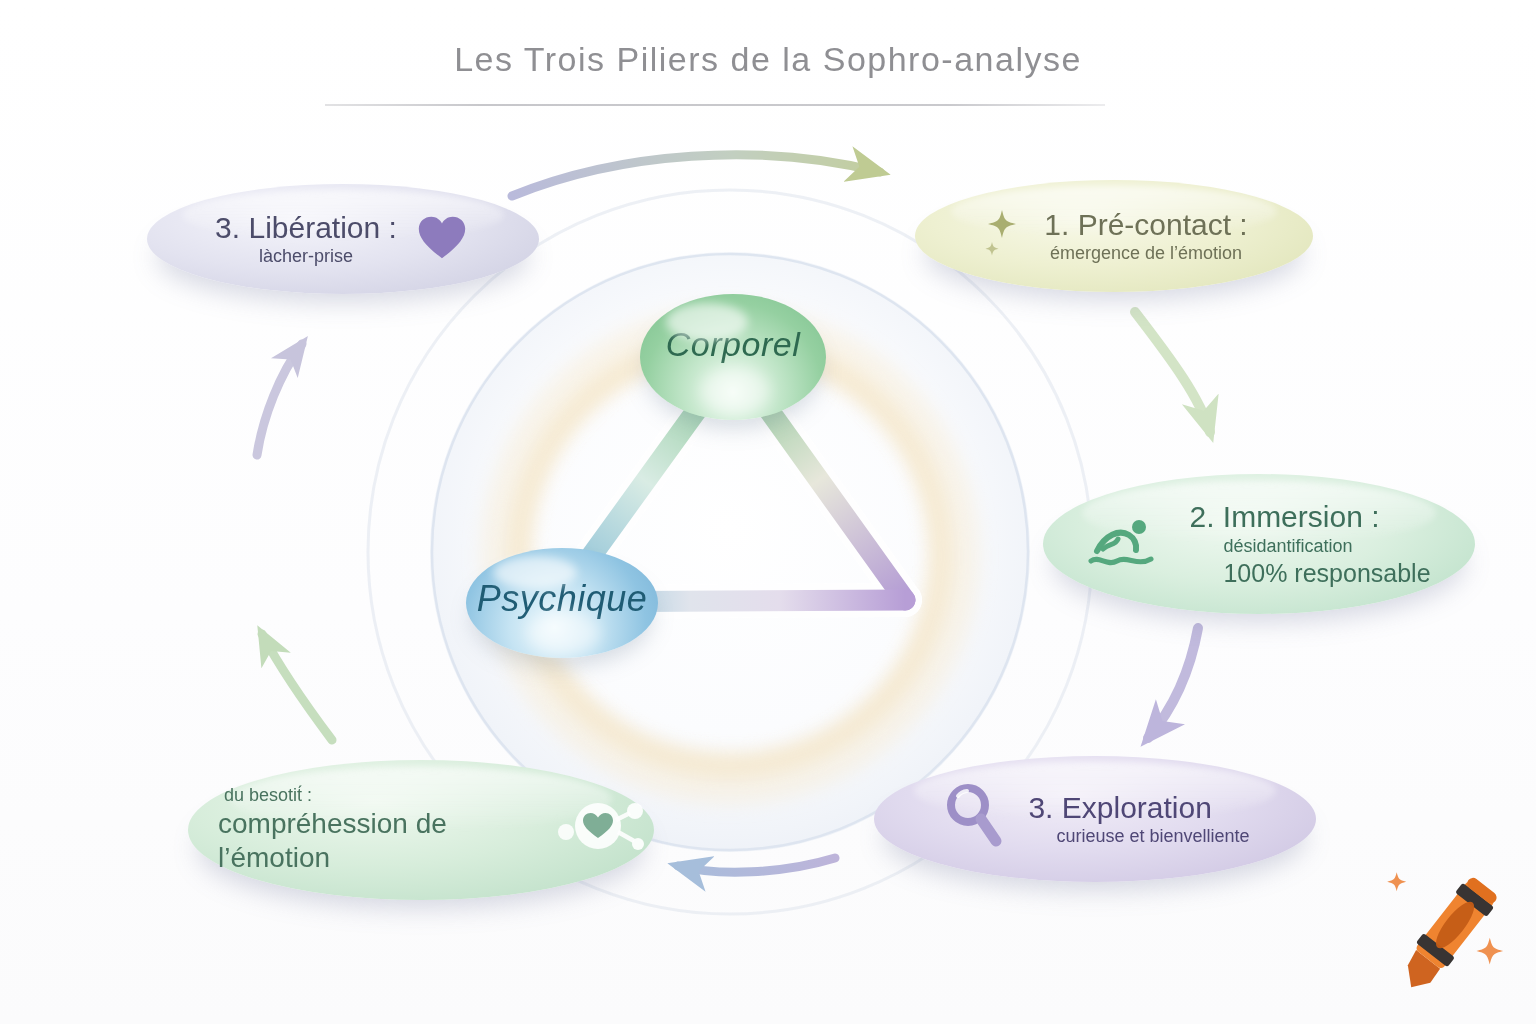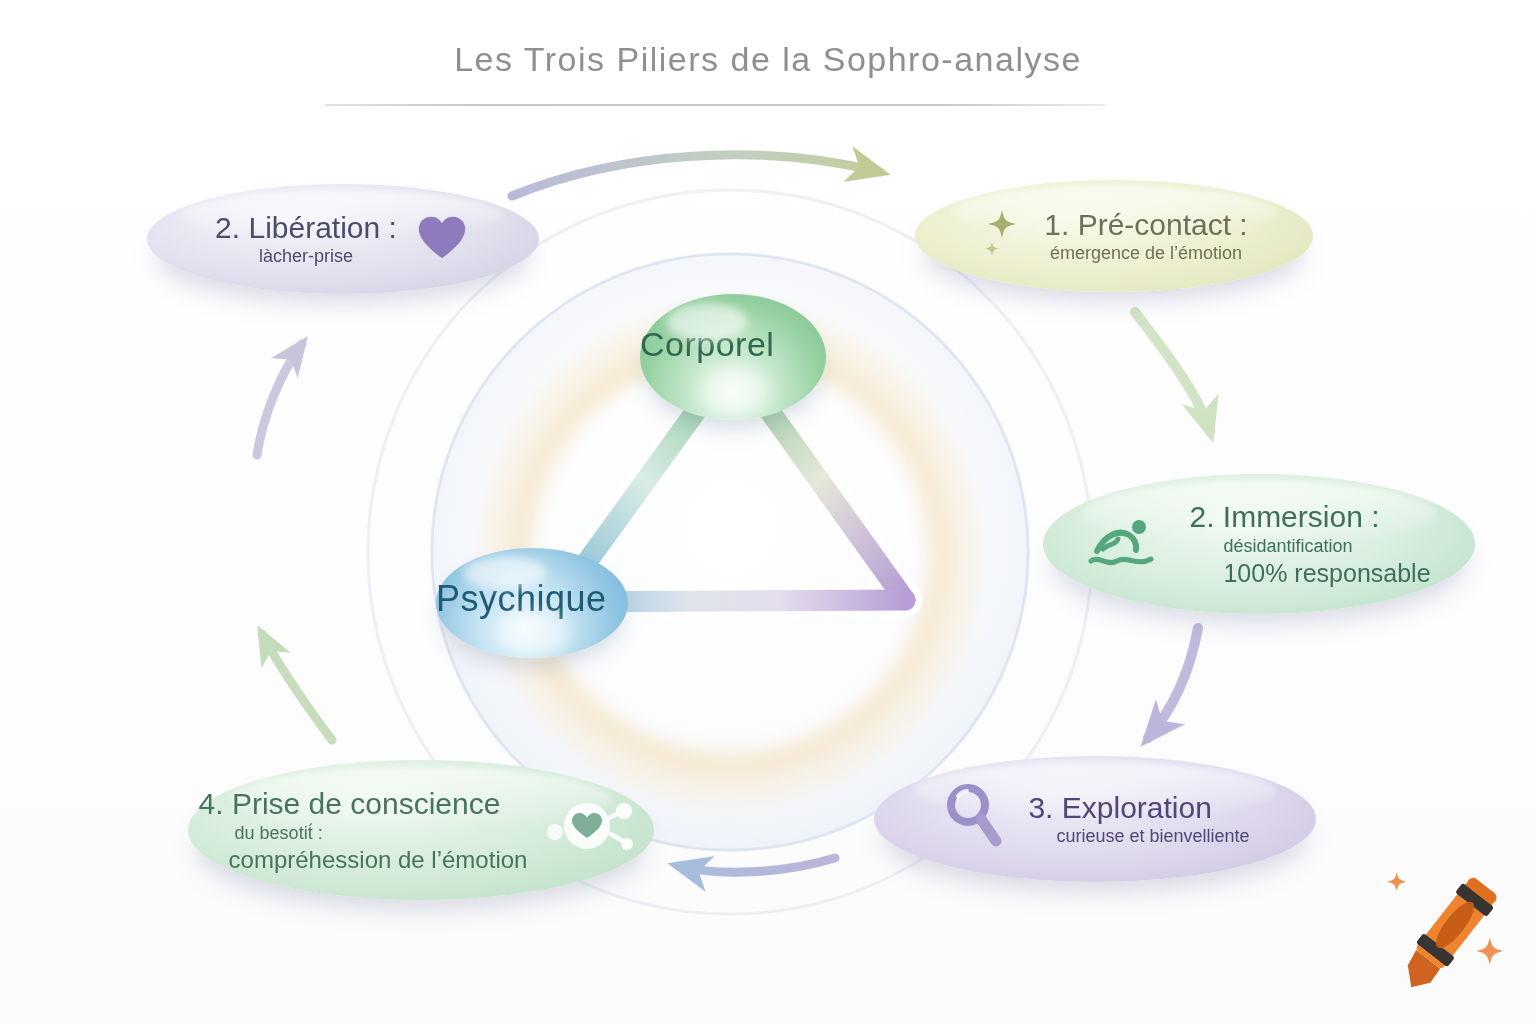--- a/index.html
+++ b/index.html
@@ -16,39 +16,40 @@
   }
   .title-rule {
     position:absolute; top:104px; left:325px; width:780px; height:2px;
     background:linear-gradient(90deg,#e2e2e4,#c7c7cb 20%,#c9c9cd 80%,#ececee);
   }
   
   svg.scene { position:absolute; left:0; top:0; }
   
   .node {
     position:absolute; border-radius:50%;
-    display:flex; align-items:center; justify-content:flex-start;
+    display:flex; align-items:center; justify-content:center;
     box-shadow:0 14px 22px -6px rgba(110,130,150,.28);
+    font-style:italic;
   }
   .node span { font-size:34px; font-weight:400; letter-spacing:.5px; }
   .node::before {
     content:''; position:absolute; left:14%; top:7%; width:44%; height:30%;
     border-radius:50%; background:rgba(255,255,255,.6); filter:blur(5px);
   }
   .node::after {
     content:''; position:absolute; left:32%; bottom:4%; width:38%; height:38%;
     border-radius:50%; background:rgba(255,255,255,.45); filter:blur(7px);
   }
   .node-corporel {
     left:640px; top:294px; width:186px; height:126px;
     background:radial-gradient(circle at 50% 78%, #f0fbf2 0%, #c6e8cd 32%, #95d0a1 66%, #7cc08d 100%);
   }
   .node-corporel span { color:#2e6950; padding-bottom:26px; }
   .node-psychique {
-    left:436px; top:548px; width:192px; height:110px;
+    left:466px; top:548px; width:192px; height:110px;
     background:radial-gradient(circle at 46% 72%, #eef9fd 0%, #c6e4f3 34%, #8fc4e2 70%, #7ab3d7 100%);
   }
   .node-psychique span { color:#1f5c74; font-size:36px; padding-bottom:8px; }
   .node-emotionnel {
     left:810px; top:542px; width:190px; height:118px;
     background:radial-gradient(circle at 50% 74%, #f4effc 0%, #dbccef 34%, #b59ce1 70%, #a78ed7 100%);
   }
   .node-emotionnel span { color:#55487f; padding-bottom:8px; }
   
   .bubble {
@@ -99,21 +100,21 @@
   .b-s2 .txt { text-align:left; }
   .b-s2 .l2, .b-s2 .l3 { padding-left:34px; }
   
   .b-s4 {
     left:188px; top:760px; width:466px; height:140px;
     background:radial-gradient(ellipse at 40% 30%, #eef8ee 0%, #d7eddb 46%, #b8dcc3 100%);
     color:#49735f;
   }
   .b-s4 .txt { text-align:left; }
   .b-s4 .l2 { padding-left:36px; }
-  .b-s4 .l3 { padding-left:30px; font-size:24px; }
+  .b-s4 .l3 { padding-left:30px; font-size:28px; }
   
   .b-s3 {
     left:874px; top:756px; width:442px; height:126px;
     background:radial-gradient(ellipse at 44% 30%, #f2eef8 0%, #e1dbef 46%, #cac1df 100%);
     color:#4f4776;
   }
   .b-s3 .txt { text-align:left; }
   .b-s3 .l2 { padding-left:28px; }
   
   .logo { position:absolute; left:1372px; top:858px; }
@@ -211,21 +212,21 @@
 
   <div class="node node-corporel">
     <span>Corporel</span>
   </div>
   <div class="node node-psychique">
     <span>Psychique</span>
   </div>
 
   <div class="bubble b-s6">
     <div class="txt">
-      <p class="l1">2. Libération :</p>
+      <p class="l1">3. Libération :</p>
       <p class="l2">làcher-prise</p>
     </div>
     <span class="ic">
       <svg width="58" height="52" viewBox="0 0 60 52">
         <path d="M30 48 C14 36 6 27 6 17.5 C6 10 12 5 19 5 C24 5 28 8 30 12 C32 8 36 5 41 5 C48 5 54 10 54 17.5 C54 27 46 36 30 48 Z" fill="#8d7bbd"></path>
       </svg>
     </span>
   </div>
 
   <div class="bubble b-s1">
@@ -253,21 +254,20 @@
     </span>
     <div class="txt">
       <p class="l1">2. Immersion :</p>
       <p class="l2">désidantification</p>
       <p class="l3">100% responsable</p>
     </div>
   </div>
 
   <div class="bubble b-s4">
     <div class="txt">
-      <p class="l1">4. Prise de conscience</p>
       <p class="l2">du besotit́ :</p>
       <p class="l3">compréhession de l’émotion</p>
     </div>
     <span class="ic">
       <svg width="100" height="64" viewBox="0 0 100 64">
         <circle cx="12" cy="36" r="8" fill="#ffffff" opacity="0.85"></circle>
         <circle cx="44" cy="30" r="23" fill="#ffffff" opacity="0.88"></circle>
         <line x1="62" y1="24" x2="76" y2="17" stroke="#ffffff" stroke-width="4.5" opacity="0.9"></line>
         <line x1="64" y1="36" x2="80" y2="45" stroke="#ffffff" stroke-width="4.5" opacity="0.9"></line>
         <circle cx="81" cy="15" r="8" fill="#ffffff" opacity="0.9"></circle>

